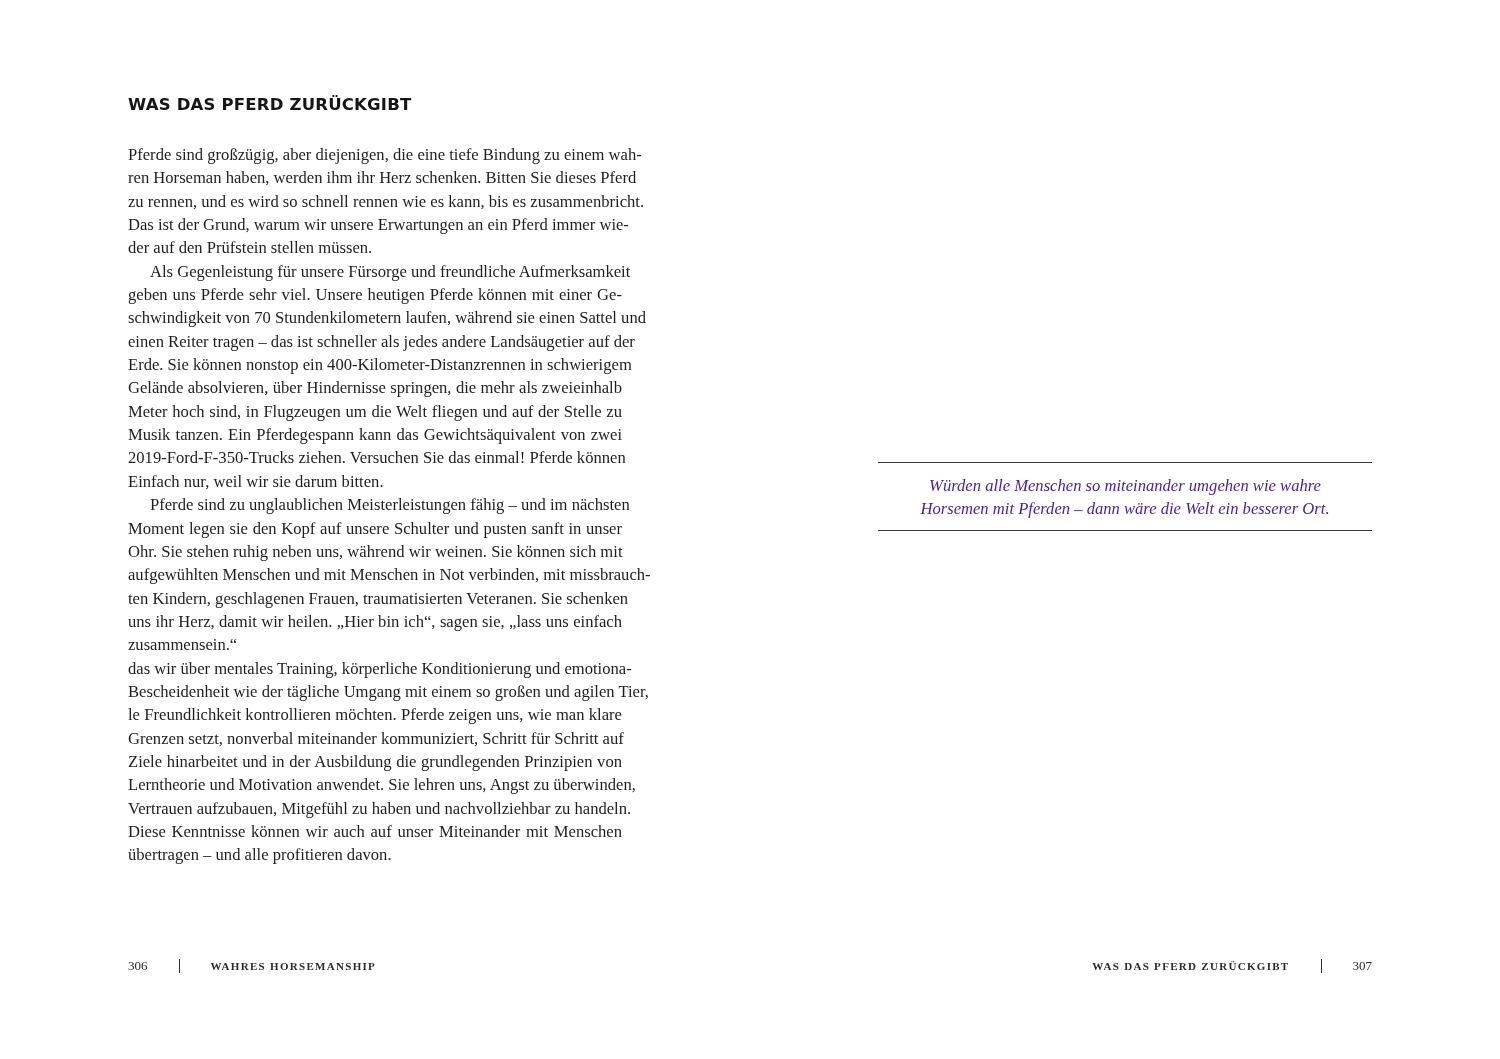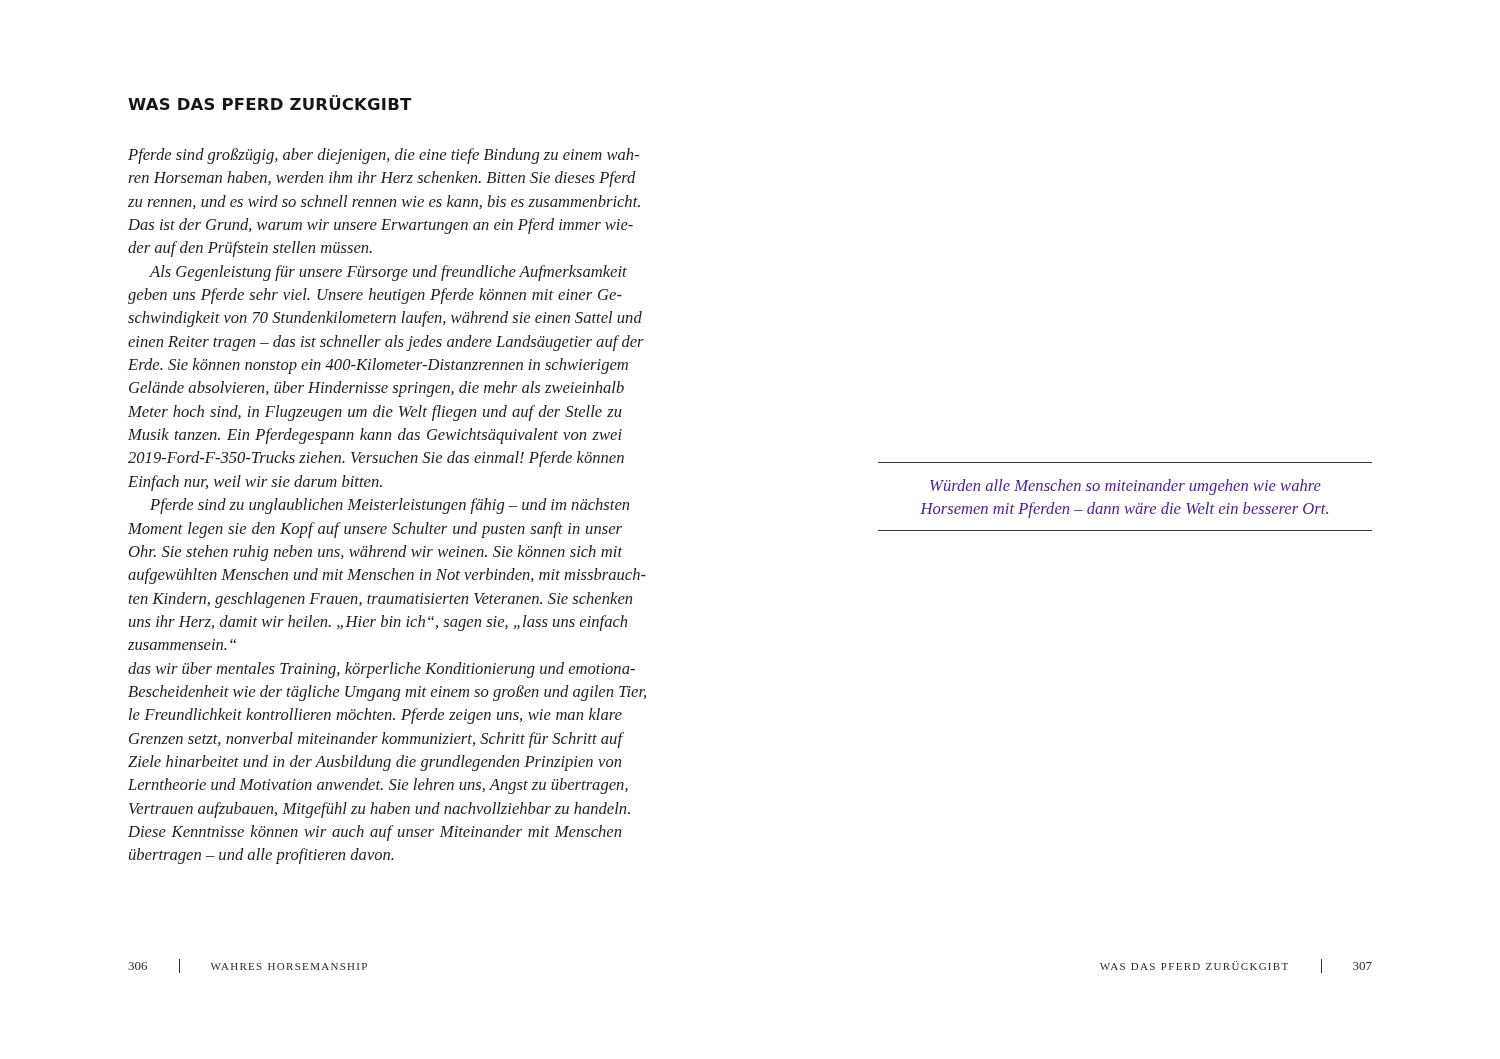--- a/index.html
+++ b/index.html
@@ -44,21 +44,20 @@
       font-size: 16.6px;
       line-height: 23.35px;
     }
     .line {
       display: block;
       height: 23.35px;
       white-space: nowrap;
       text-align: justify;
       text-align-last: justify;
       overflow: visible;
-      font-style: italic;
     }
     .line.last {
       text-align: left;
       text-align-last: left;
     }
     .line.indent {
       padding-left: 22px;
     }
     .line sup {
       font-size: 9px;
@@ -84,20 +83,21 @@
       display: inline-block;
       width: 1px;
       height: 14px;
       background: #333;
       margin: 0 14px;
     }
     .folio .running-head {
       font-size: 11px;
       letter-spacing: 1.3px;
       text-transform: uppercase;
+      font-weight: bold;
     }
 
     .pull-quote {
       position: absolute;
       left: 128px;
       top: 462px;
       width: 494px;
       border-top: 1.5px solid #3a3a3a;
       border-bottom: 1.5px solid #3a3a3a;
       padding: 11px 0 10px 0;
@@ -150,21 +150,21 @@
       <span class="line">uns ihr Herz, damit wir heilen. „Hier bin ich“, sagen sie, „lass uns einfach</span>
       <span class="line last">zusammensein.“</span>
     </div>
 
     <div>
       <span class="line">das wir über mentales Training, körperliche Konditionierung und emotiona-</span>
       <span class="line">Bescheidenheit wie der tägliche Umgang mit einem so großen und agilen Tier,</span>
       <span class="line">le Freundlichkeit kontrollieren möchten. Pferde zeigen uns, wie man klare</span>
       <span class="line">Grenzen setzt, nonverbal miteinander kommuniziert, Schritt für Schritt auf</span>
       <span class="line">Ziele hinarbeitet und in der Ausbildung die grundlegenden Prinzipien von</span>
-      <span class="line">Lerntheorie und Motivation anwendet. Sie lehren uns, Angst zu übertragen,</span>
+      <span class="line">Lerntheorie und Motivation anwendet. Sie lehren uns, Angst zu überwinden,</span>
       <span class="line">Vertrauen aufzubauen, Mitgefühl zu haben und nachvollziehbar zu handeln.</span>
       <span class="line">Diese Kenntnisse können wir auch auf unser Miteinander mit Menschen</span>
       <span class="line last">übertragen – und alle profitieren davon.</span>
     </div>
   </div>
 
   <div class="folio folio-left">
     <span class="num">306</span>
     <span class="sep"></span>
     <span class="running-head">WAHRES HORSEMANSHIP</span>

